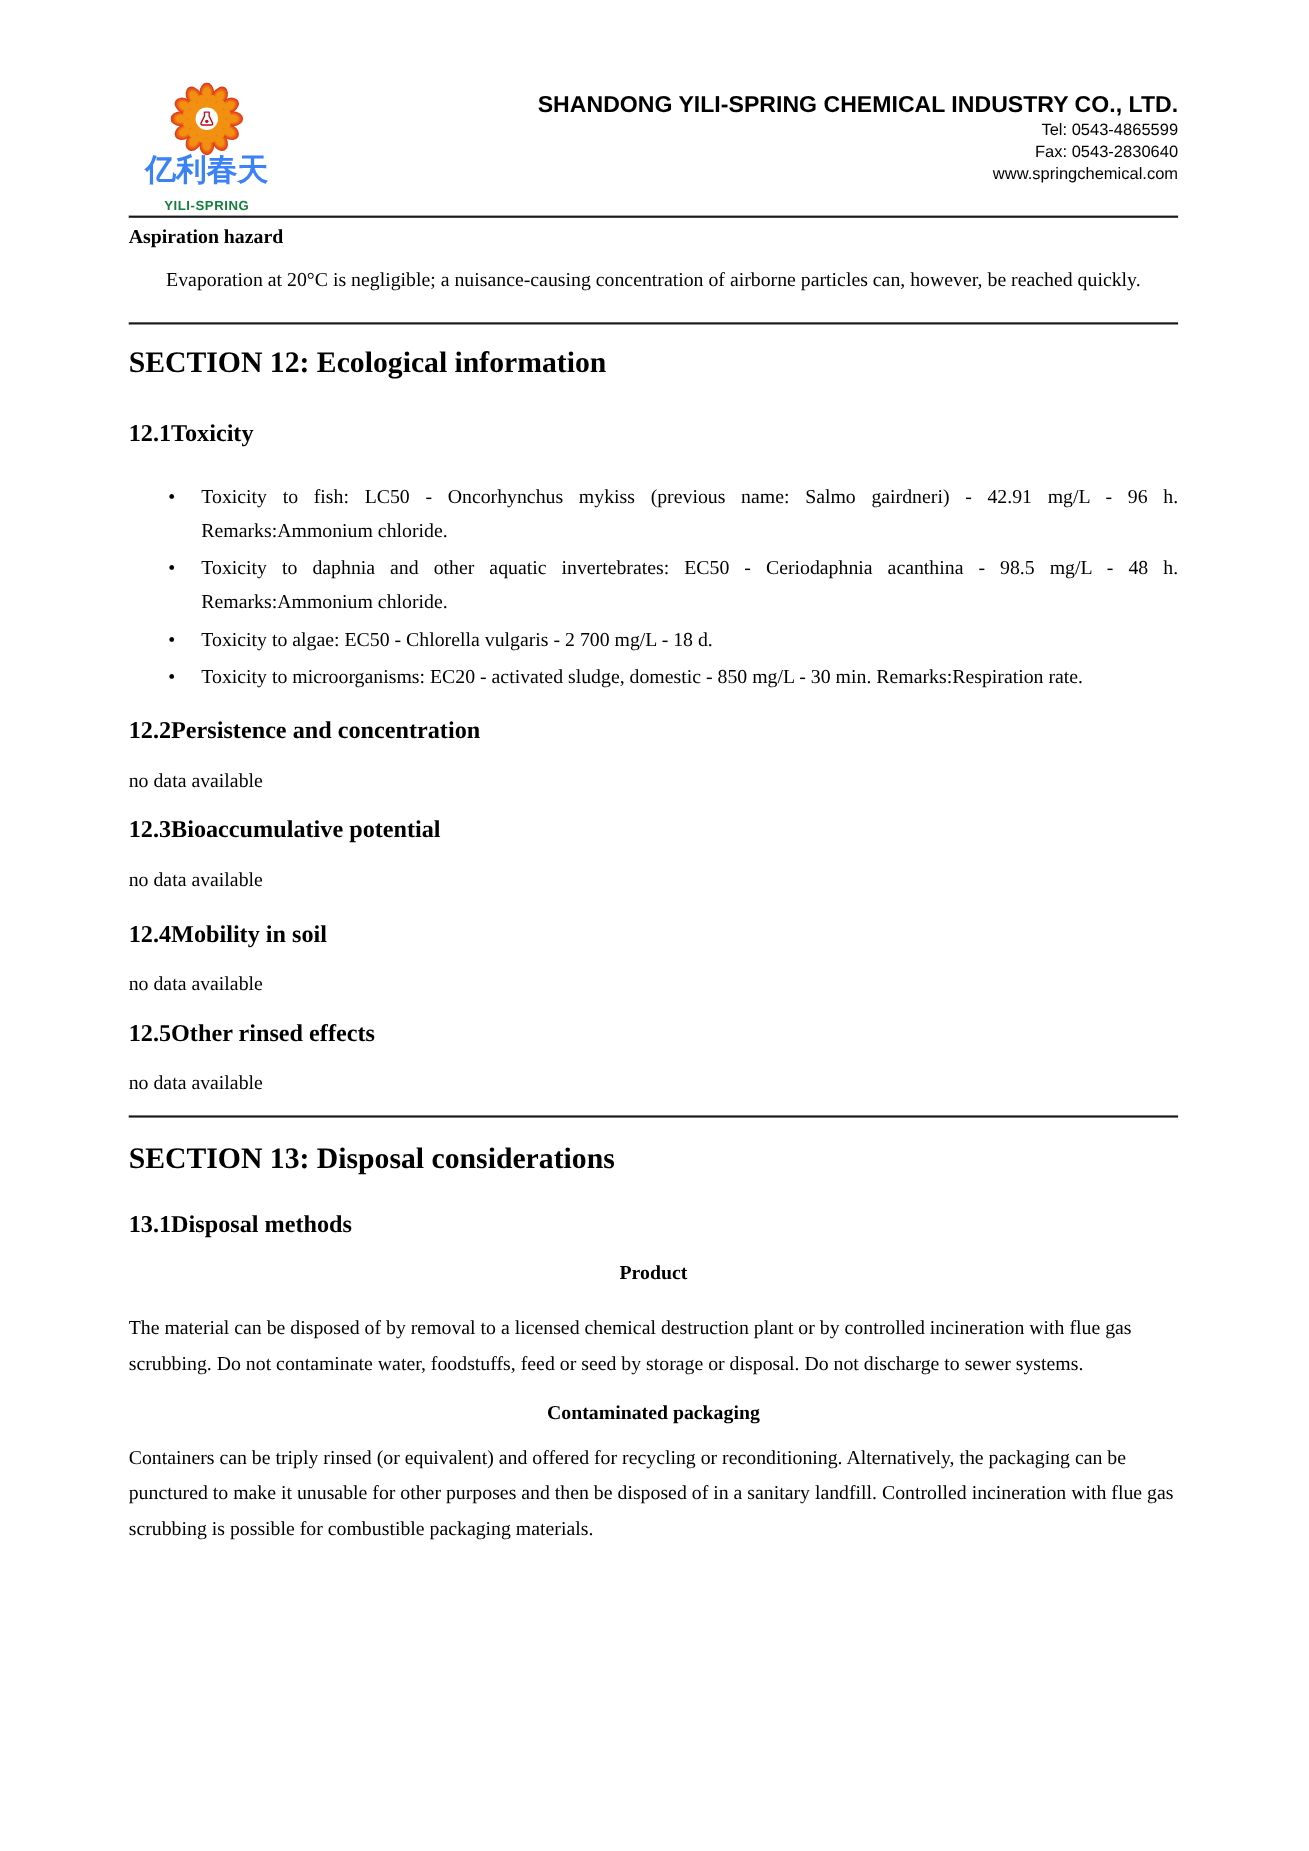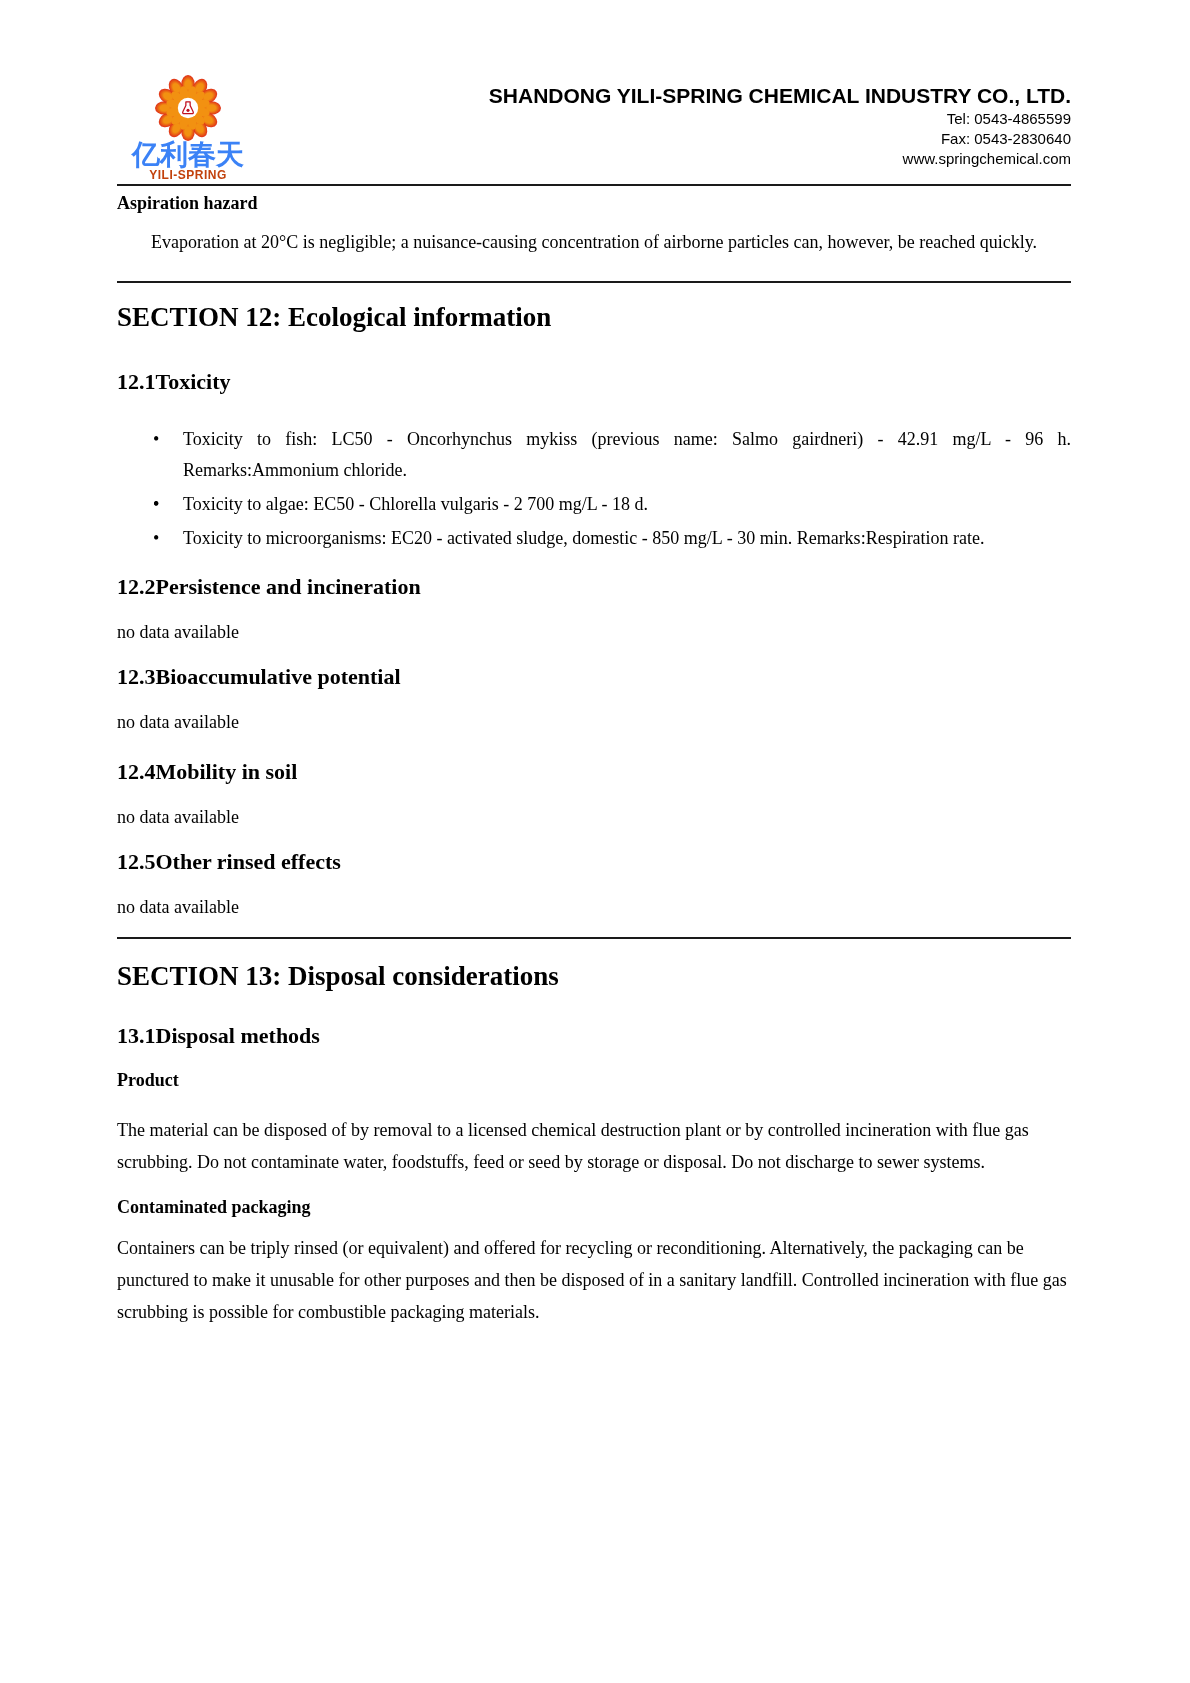--- a/index.html
+++ b/index.html
@@ -31,23 +31,24 @@
     line-height: 28px;
     color: #3b82f6;
     letter-spacing: 0px;
     white-space: nowrap;
   }
   .logo-en {
     font-family: "Liberation Sans", sans-serif;
     font-weight: bold;
     font-size: 12px;
     line-height: 13px;
-    color: #c2410c;
+    color: #15803d;
     letter-spacing: 0.5px;
     white-space: nowrap;
+    margin-top: 12px;
   }
   .header-info {
     text-align: right;
     font-family: "Liberation Sans", sans-serif;
     padding-top: 8px;
   }
   .company-name { font-weight: bold; font-size: 21px; line-height: 26px; }
   .contact-line { font-size: 15px; line-height: 20px; }
   .rule {
     border: none;
@@ -76,21 +77,21 @@
     top: 0;
     font-size: 18px;
   }
   .sub-title-tight { margin-top: 20px; }
   .sub-title-mid { margin-top: 21px; }
   .sub-title-roomy { margin-top: 26px; }
   .no-data { font-size: 18px; line-height: 22px; margin-top: 21px; }
   .rule-before-s13 { margin-top: 19px; }
   .section-title-13 { margin-top: 22px; }
   .sub-title-13 { margin-top: 32px; }
-  .para-label { font-size: 18px; font-weight: bold; line-height: 22px; margin-top: 20px; }
+  .para-label { font-size: 18px; font-weight: bold; line-height: 22px; margin-top: 20px; text-align: center; }
   .para-text { font-size: 18px; line-height: 32px; margin-top: 23px; }
   .para-text-2 { margin-top: 14px; }
   .para-label-2 { margin-top: 18px; }
 </style>
 </head>
 <body>
 
 <div class="page">
 
   <div class="header">
@@ -149,26 +150,26 @@
 
   <div class="label-heading">Aspiration hazard</div>
   <p class="body-text">Evaporation at 20°C is negligible; a nuisance-causing concentration of airborne particles can, however, be reached quickly.</p>
 
   <hr class="rule rule-before-s12">
   <div class="section-title">SECTION 12: Ecological information</div>
 
   <div class="sub-title">12.1Toxicity</div>
   <ul class="toxicity-list">
     <li><span class="bullet">•</span><span>Toxicity to fish: LC50 - Oncorhynchus mykiss (previous name: Salmo gairdneri) - 42.91 mg/L - 96 h. Remarks:Ammonium chloride.</span></li>
-    <li><span class="bullet">•</span></li>
+    <li><span class="bullet">•</span><span>Toxicity to daphnia and other aquatic invertebrates: EC50 - Ceriodaphnia acanthina - 98.5 mg/L - 48 h. Remarks:Ammonium chloride.</span></li>
     <li><span class="bullet">•</span><span>Toxicity to algae: EC50 - Chlorella vulgaris - 2 700 mg/L - 18 d.</span></li>
     <li><span class="bullet">•</span><span>Toxicity to microorganisms: EC20 - activated sludge, domestic - 850 mg/L - 30 min. Remarks:Respiration rate.</span></li>
   </ul>
 
-  <div class="sub-title sub-title-tight">12.2Persistence and incineration</div>
+  <div class="sub-title sub-title-tight">12.2Persistence and concentration</div>
   <p class="no-data">no data available</p>
 
   <div class="sub-title sub-title-mid">12.3Bioaccumulative potential</div>
   <p class="no-data">no data available</p>
 
   <div class="sub-title sub-title-roomy">12.4Mobility in soil</div>
   <p class="no-data">no data available</p>
 
   <div class="sub-title sub-title-mid">12.5Other rinsed effects</div>
   <p class="no-data">no data available</p>

